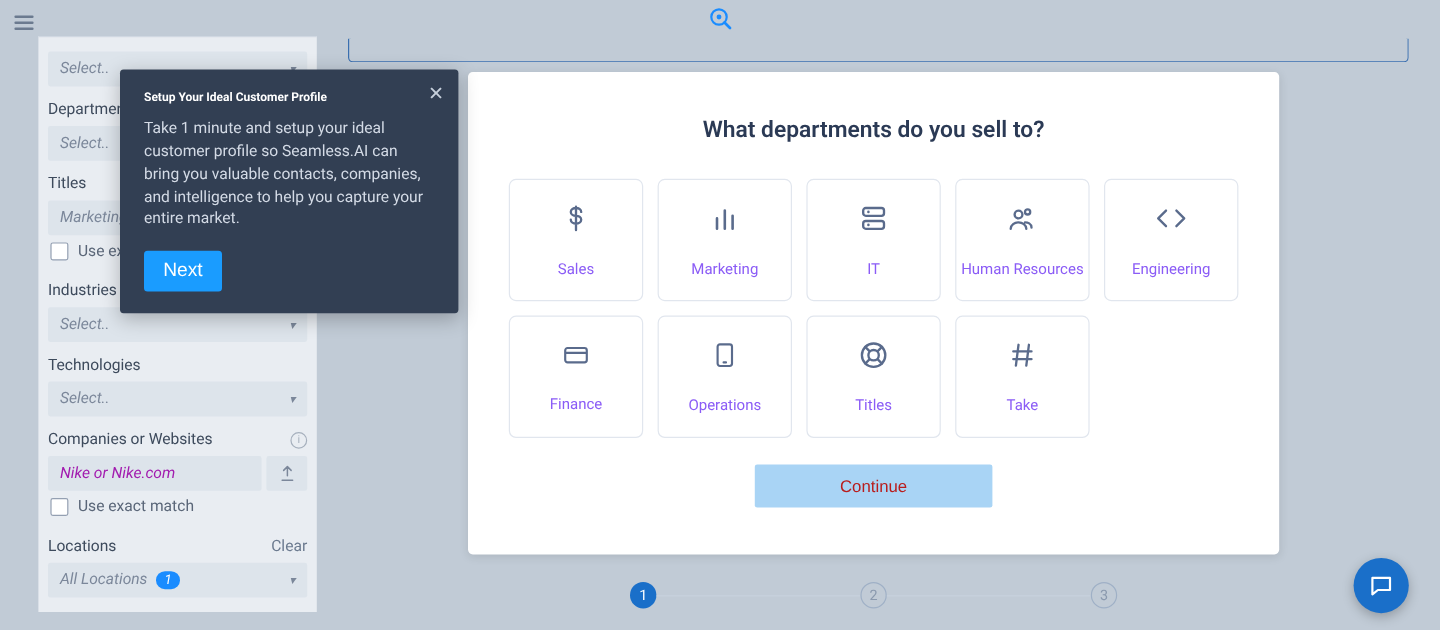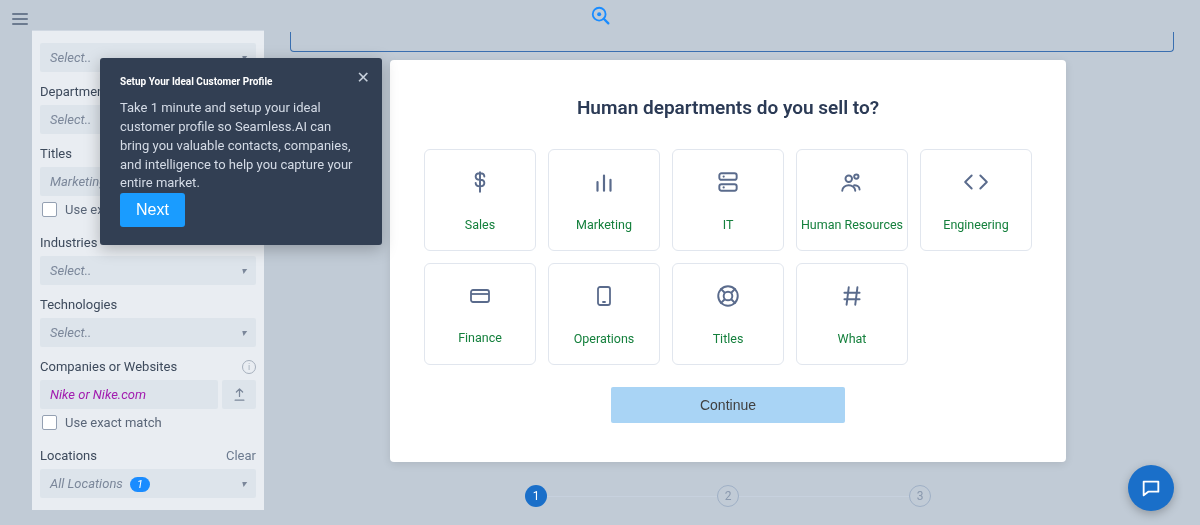--- a/index.html
+++ b/index.html
@@ -24,35 +24,35 @@
 .radio { width:14px; height:14px; border:1.5px solid #94a0b2; border-radius:50%; background:#fff; }
 .badge { background:#1a8cff; color:#fff; font-size:11px; border-radius:9px; padding:1px 7px; margin-left:4px; }
 .clear { font-size:13px; color:#6b7a8f; }
 .input-row { display:flex; gap:0; }
 .input-row .select { flex:1; }
 .upload-btn { width:34px; background:#dde4eb; display:flex; align-items:center; justify-content:center; color:#7b879a; margin-left:4px; border-radius:2px; }
 
 
 .tour { position:absolute; left:100px; top:58px; width:282px; background:#323f53; color:#fff; border-radius:3px; padding:18px 20px 18px 20px; box-shadow:0 4px 16px rgba(0,0,0,.25); z-index:60; }
 .tour h3 { font-size:10px; font-weight:700; margin-bottom:12px; }
-.tour p { font-size:13px; line-height:1.45; color:#d4dbe6; }
+.tour p { font-size:13px; line-height:1.45; color:#d4dbe6; margin-bottom:16px; }
 .tour .close { position:absolute; right:12px; top:10px; font-size:16px; color:#c7d0dc; cursor:pointer; }
 .tour .next-btn { background:#1a9cff; color:#fff; border:none; padding:8px 16px; font-size:16px; border-radius:3px; cursor:pointer; }
 
 
 .resultbar { position:absolute; left:290px; right:26px; top:32px; height:20px; border:1px solid #3a6fb0; border-top:none; border-radius:0 0 4px 4px; background:transparent; }
 
 
 .modal { position:absolute; left:390px; top:60px; width:676px; height:402px; background:#fff; border-radius:4px; box-shadow:0 2px 8px rgba(0,0,0,.1); padding: 36px 32px 22px; display:flex; flex-direction:column; align-items:center; }
 .modal h2 { font-size:19px; color:#2b3a55; font-weight:600; margin-bottom:30px; }
 .dept-grid { display:grid; grid-template-columns: repeat(5, 112px); gap:12px; justify-content:center; margin-bottom:22px; }
 .dept { border:1px solid #e1e6ee; border-radius:6px; height:102px; display:flex; flex-direction:column; align-items:center; justify-content:center; gap:10px; cursor:pointer; }
 .dept .icn { color:#5a6b8c; }
-.dept .lbl { font-size:12.5px; color:#15803d; text-align:center;margin-top:12px; }
-.continue { background:#a9d4f5; color:#404040; border:none; width:234px; padding:10px 0; font-size:14px; border-radius:2px; cursor:default; }
+.dept .lbl { font-size:12.5px; color:#8b5cf6; text-align:center;margin-top:12px; }
+.continue { background:#a9d4f5; color:#b91c1c; border:none; width:198px; padding:10px 0; font-size:14px; border-radius:2px; cursor:default; }
 
 
 .stepper { position:absolute; left:390px; width:676px; top:485px; display:flex; align-items:center; justify-content:center; }
 .step { width:22px; height:22px; border-radius:50%; display:flex; align-items:center; justify-content:center; font-size:12px; }
 .step.active { background:#1a6fc9; color:#fff; }
 .step.inactive { border:1.5px solid #9fb0c6; color:#8a99ae; background:transparent; }
 .step-line { width:170px; height:1px; background:#c7d1de; }
 
 
 .chat { position:absolute; right:26px; bottom:14px; width:46px; height:46px; border-radius:50%; background:#1a6fc9; display:flex; align-items:center; justify-content:center; color:#fff; box-shadow:0 3px 10px rgba(0,0,0,.25); cursor:pointer; }
@@ -159,21 +159,21 @@
 <div class="resultbar"></div>
 
 <div class="tour">
   <span class="close">✕</span>
   <h3>Setup Your Ideal Customer Profile</h3>
   <p>Take 1 minute and setup your ideal customer profile so Seamless.AI can bring you valuable contacts, companies, and intelligence to help you capture your entire market.</p>
   <button class="next-btn">Next</button>
 </div>
 
 <div class="modal">
-  <h2>Human departments do you sell to?</h2>
+  <h2>What departments do you sell to?</h2>
   <div class="dept-grid">
 
     <div class="dept">
       <span class="icn">
         <svg width="26" height="26" viewBox="0 0 24 24" fill="none">
             <path d="M12 3v18M16 7c0-2-2-3-4-3s-4 1-4 3 2 3 4 3 4 1 4 3-2 3-4 3-4-1-4-3" stroke="currentColor" stroke-width="1.8" stroke-linecap="round"></path>
           </svg>
       </span>
       <span class="lbl">Sales</span>
     </div>
@@ -249,21 +249,21 @@
       </span>
       <span class="lbl">Titles</span>
     </div>
 
     <div class="dept">
       <span class="icn">
         <svg width="26" height="26" viewBox="0 0 24 24" fill="none">
             <path d="M5 9h14M5 15h14M9 4 7 20M17 4l-2 16" stroke="currentColor" stroke-width="1.8" stroke-linecap="round"></path>
           </svg>
       </span>
-      <span class="lbl">What</span>
+      <span class="lbl">Take</span>
     </div>
 
   </div>
   <button class="continue">Continue</button>
 </div>
 
 <div class="stepper">
   <div class="step active">1</div>
   <div class="step-line"></div>
   <div class="step inactive">2</div>

